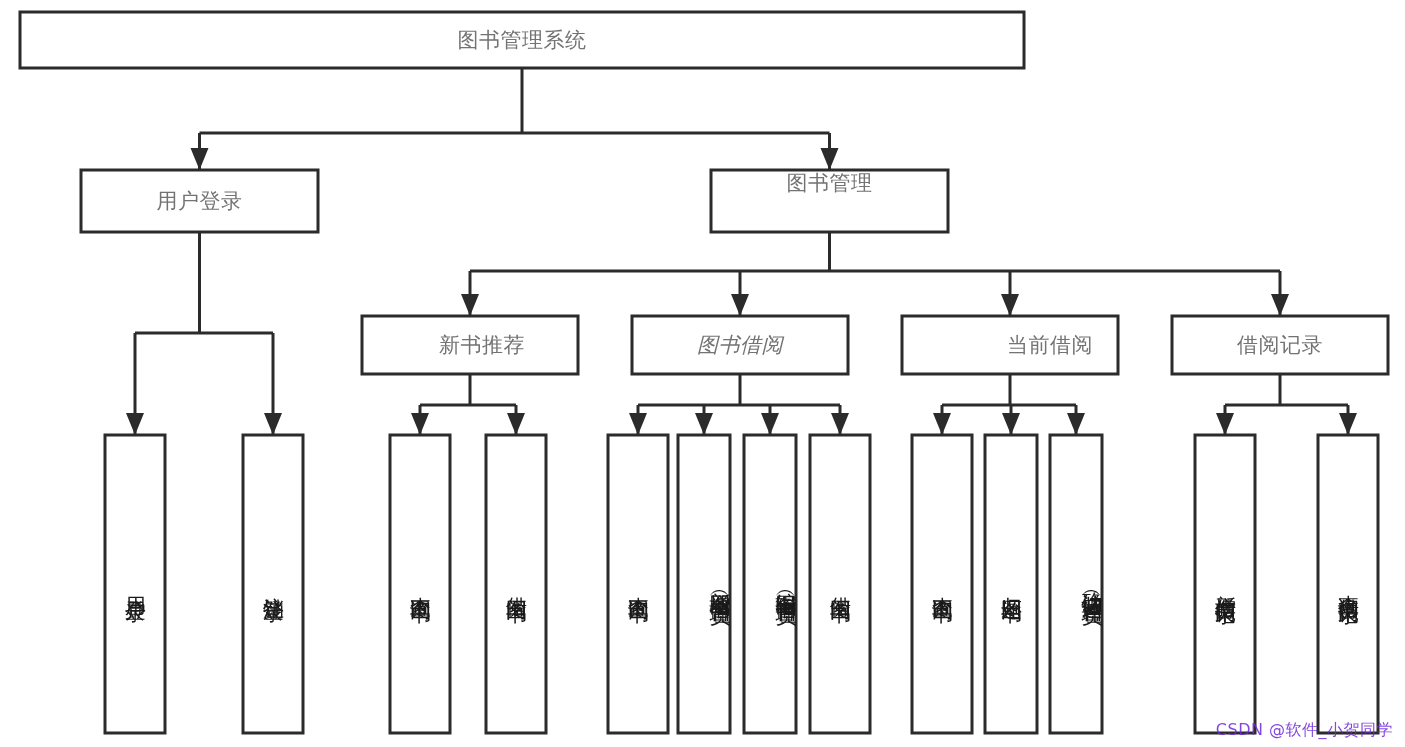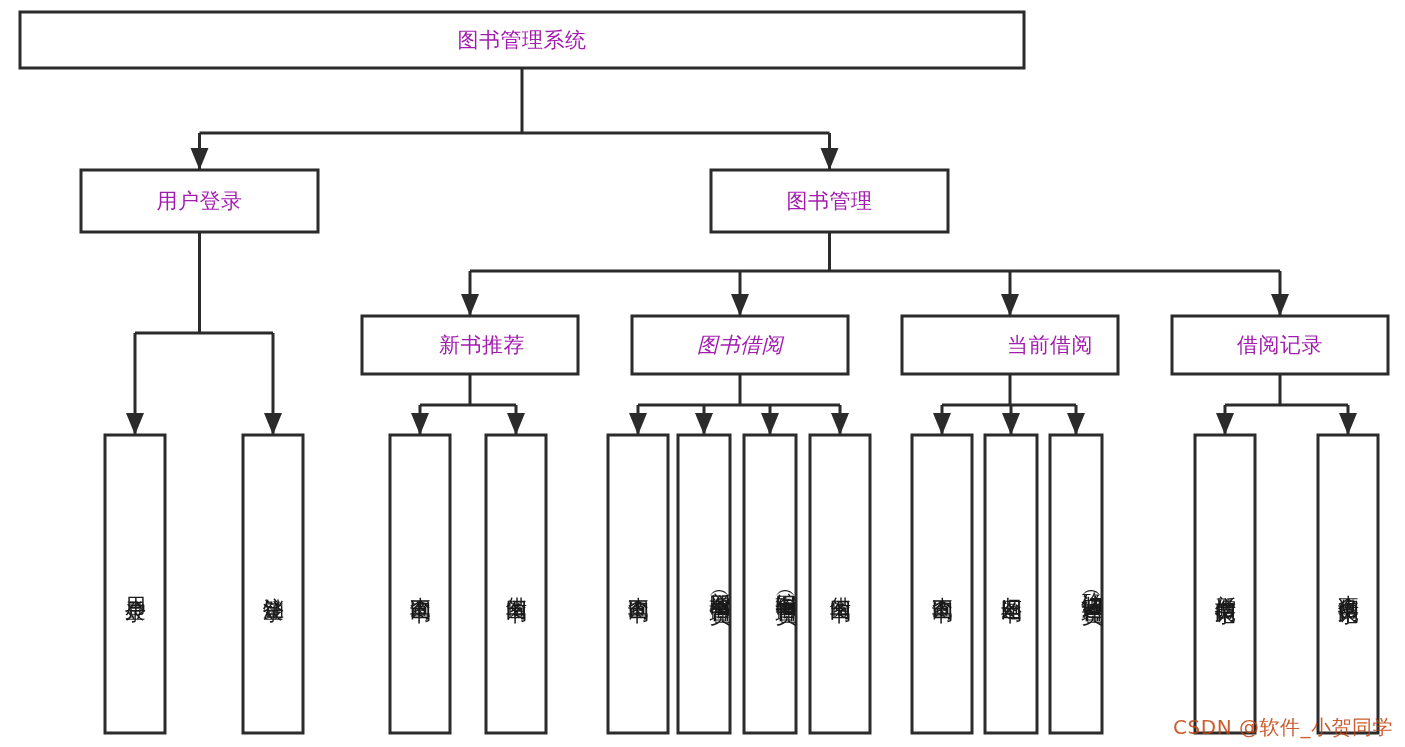--- a/index.html
+++ b/index.html
@@ -39,21 +39,21 @@
   .arrow-head {
     fill: #2b2b2b;
     stroke: none;
   }
   .node-label-h {
     position: absolute;
     display: flex;
     align-items: center;
     justify-content: center;
     font-size: 21px;
-    color: #a21caf;
+    color: #737373;
     letter-spacing: 0.5px;
     white-space: nowrap;
     pointer-events: none;
   }
   .node-label-v {
     position: absolute;
     display: flex;
     align-items: flex-start;
     justify-content: center;
     writing-mode: vertical-rl;
@@ -64,22 +64,22 @@
     line-height: 1;
     pointer-events: none;
   }
   .node-label-v.center-align {
     align-items: center;
   }
   .watermark {
     position: absolute;
     right: 12px;
     bottom: 6px;
-    font-size: 20px;
-    color: #c2410c;
+    font-size: 16px;
+    color: #6d28d9;
     letter-spacing: 0.5px;
     white-space: nowrap;
     opacity: 0.85;
   }
 </style>
 </head>
 <body>
 
 <div id="diagram-root">
 
@@ -158,21 +158,21 @@
         <rect x="985" y="435" width="52" height="298" class="node-box"></rect>
         <rect x="1050" y="435" width="52" height="298" class="node-box"></rect>
         <rect x="1195" y="435" width="60" height="298" class="node-box"></rect>
         <rect x="1318" y="435" width="60" height="298" class="node-box"></rect>
       </g>
   </svg>
 
   <div id="labels-layer">
       <div class="node-label-h" style="left: 20px; top: 12px; width: 1004px; height: 56px;">图书管理系统</div>
       <div class="node-label-h" style="left: 81px; top: 170px; width: 237px; height: 62px;">用户登录</div>
-      <div class="node-label-h" style="left: 711px; top: 170px; width: 237px; height: 62px;">图书管理</div>
+      <div class="node-label-h" style="left: 711px; top: 152px; width: 237px; height: 62px;">图书管理</div>
       <div class="node-label-h" style="left: 362px; top: 316px; width: 240px; height: 58px;">新书推荐</div>
       <div class="node-label-h" style="left: 632px; top: 316px; width: 216px; height: 58px; font-style: italic;">图书借阅</div>
       <div class="node-label-h" style="left: 902px; top: 316px; width: 216px; height: 58px; padding-left: 40px;">当前借阅</div>
       <div class="node-label-h" style="left: 1172px; top: 316px; width: 216px; height: 58px;">借阅记录</div>
       <div class="node-label-v center-align" style="left: 105px; top: 441px; width: 60px; height: 286px;">用户登录</div>
       <div class="node-label-v center-align" style="left: 243px; top: 441px; width: 60px; height: 286px;">注销登录</div>
       <div class="node-label-v center-align" style="left: 390px; top: 441px; width: 60px; height: 286px;">查询图书</div>
       <div class="node-label-v center-align" style="left: 486px; top: 441px; width: 60px; height: 286px;">借阅图书</div>
       <div class="node-label-v center-align" style="left: 608px; top: 441px; width: 60px; height: 286px;">查询图书</div>
       <div class="node-label-v" style="left: 678px; top: 441px; width: 52px; height: 286px;">新增图书（管理员）</div>

